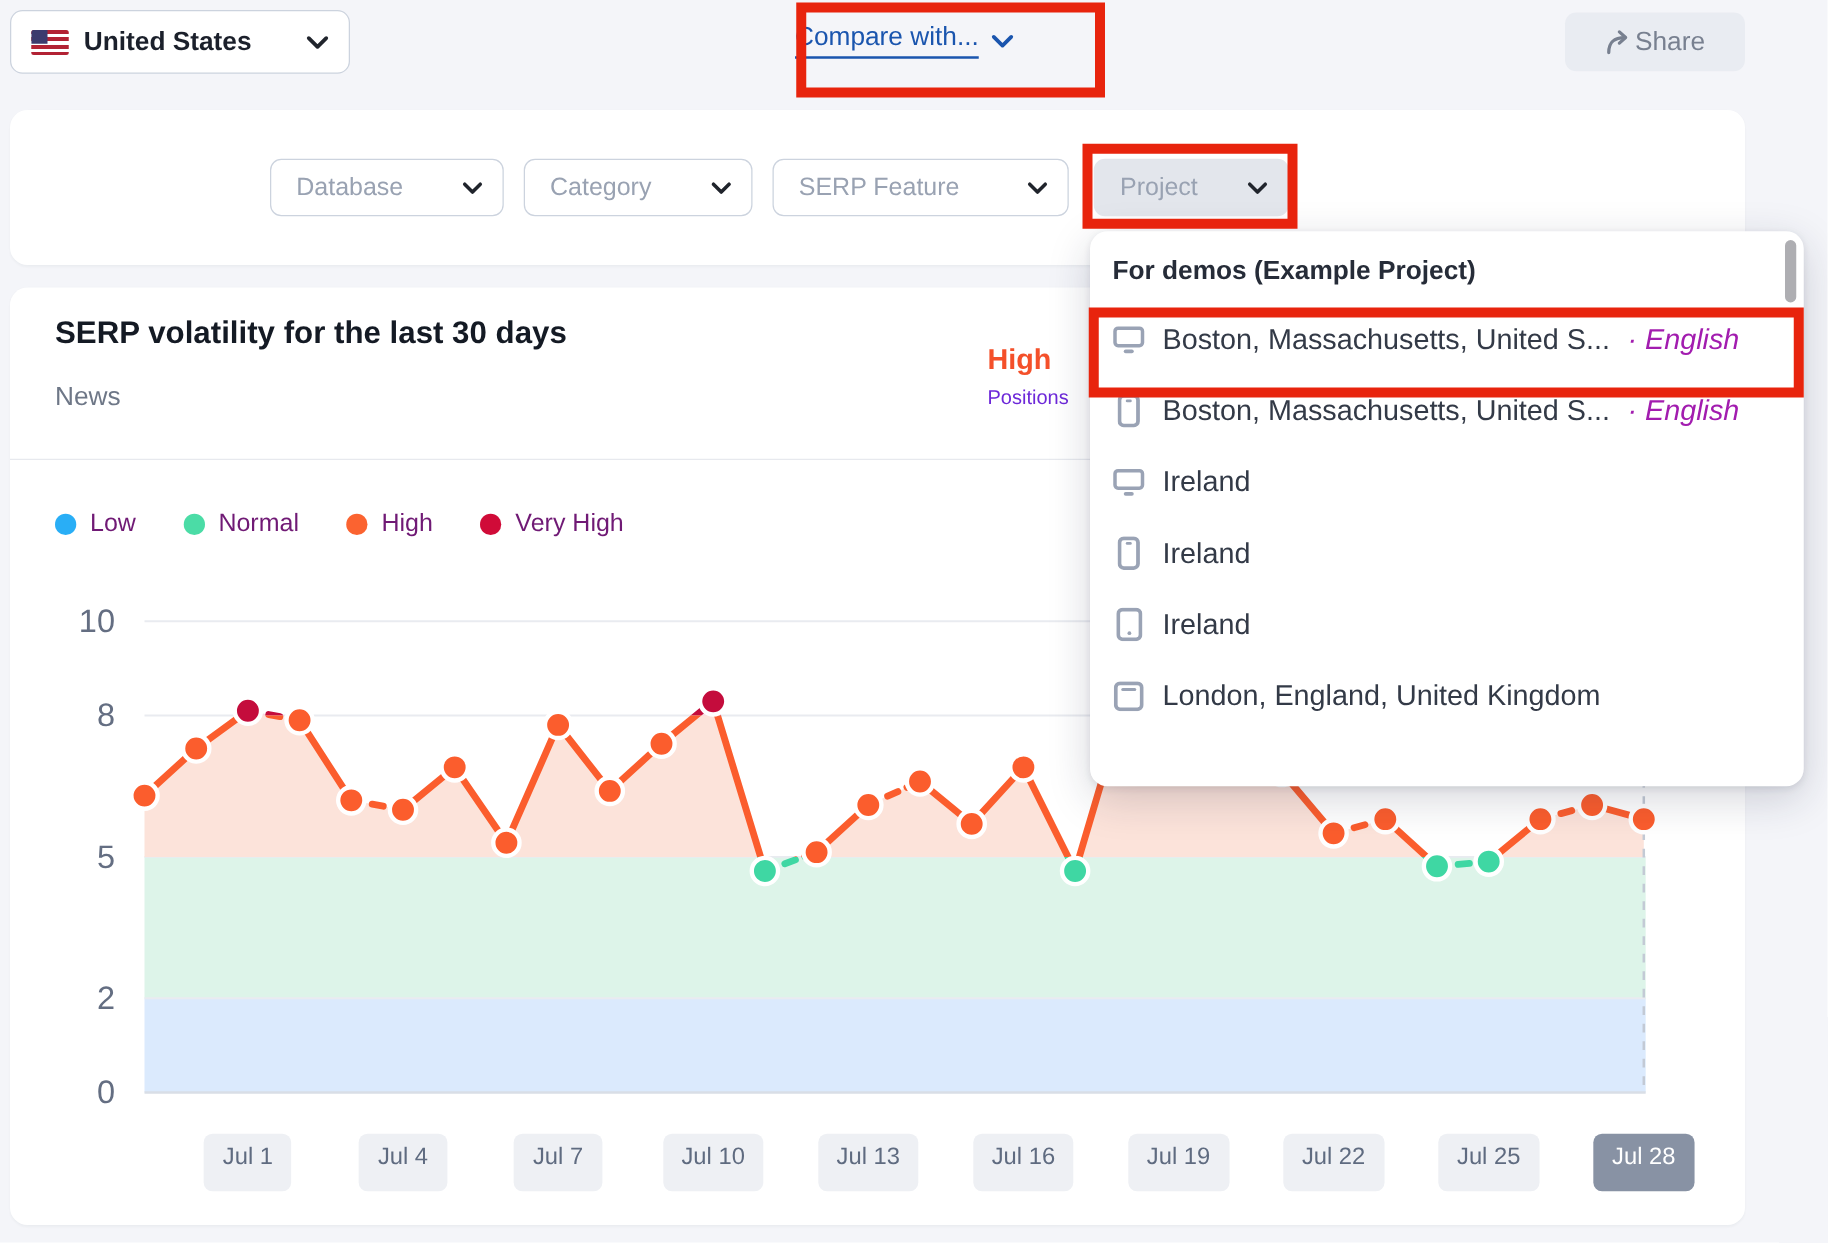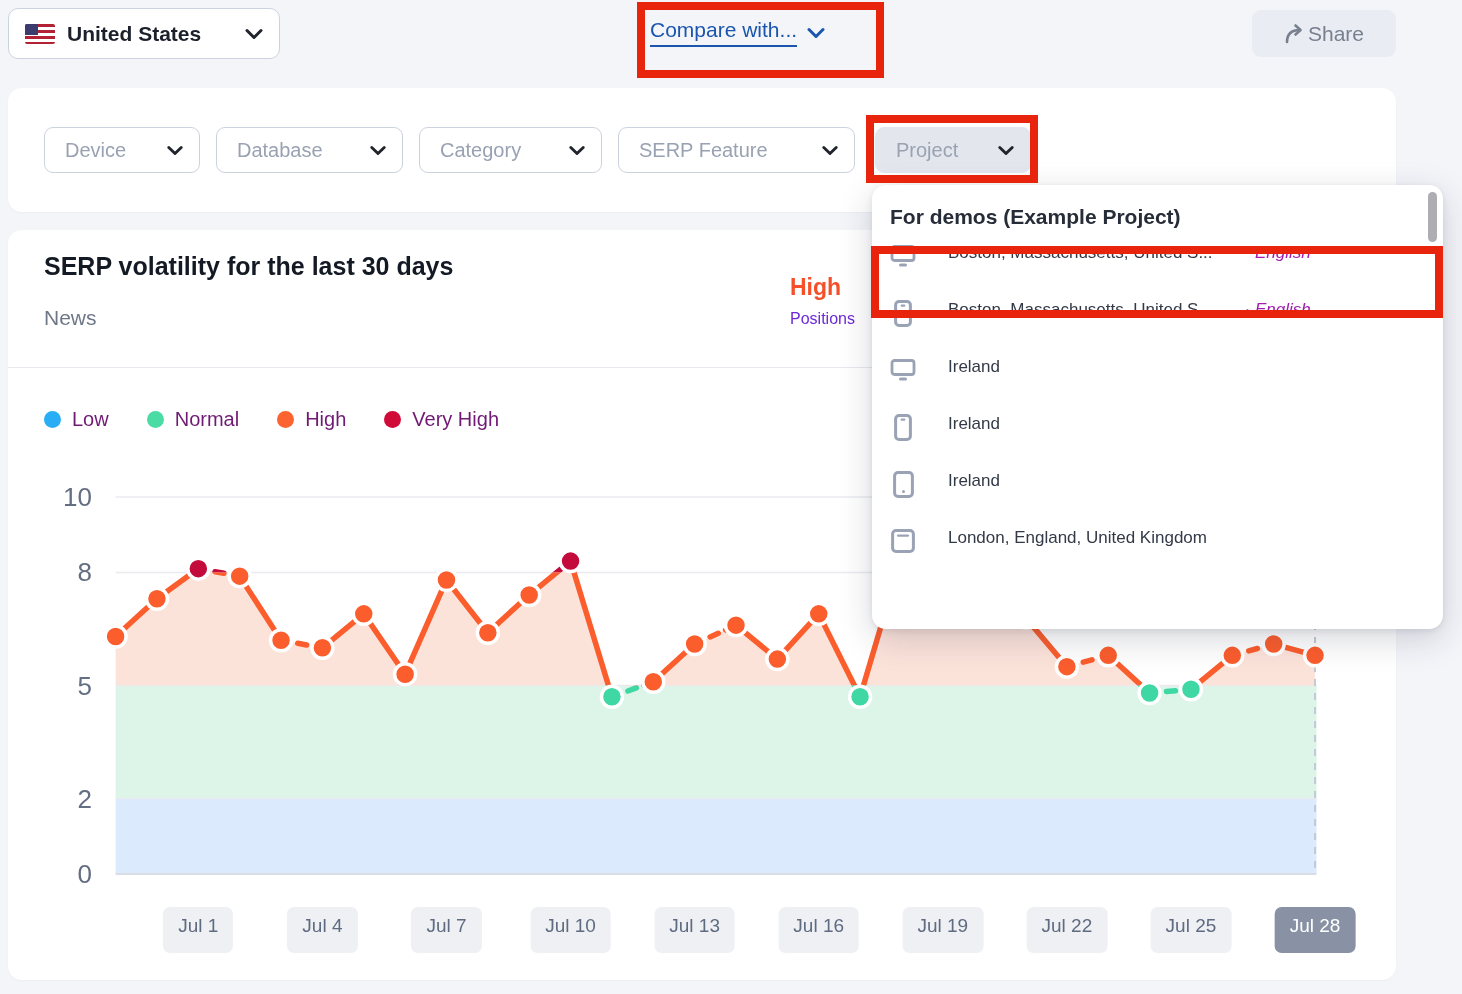--- a/index.html
+++ b/index.html
@@ -20,21 +20,21 @@
   .flag{width:30px;height:20px;border-radius:2px;position:relative;overflow:hidden;flex:none;
     background:repeating-linear-gradient(#b22234 0 3px,#fff 3px 6px);}
   .flag::after{content:"";position:absolute;left:0;top:0;width:13px;height:11px;background:#3c3b6e;}
   .country-label{font-size:21px;color:#1b202b;font-weight:600;flex:1;}
   .chev{flex:none;}
   .segmented{position:absolute;left:296px;top:8px;height:51px;display:flex;}
   .seg-btn{display:flex;align-items:center;gap:12px;padding:0 22px;box-sizing:border-box;
     font-size:21px;font-weight:600;color:#16181d;cursor:pointer;height:51px;}
   .seg-desktop{background:#d4e4fb;border:2px solid #4d8ef5;border-radius:10px 0 0 10px;z-index:2;}
   .seg-mobile{background:#fff;border:1px solid #ccd3de;border-left:none;border-radius:0 10px 10px 0;}
-  .compare-wrap{position:absolute;left:650px;top:18px;display:flex;align-items:center;gap:10px;cursor:pointer;}
+  .compare-wrap{position:absolute;left:636px;top:18px;display:flex;align-items:center;gap:10px;cursor:pointer;}
   .compare-label{font-size:21px;color:#1a55ae;border-bottom:2px solid #1a55ae;padding-bottom:3px;}
   .share-btn{position:absolute;left:1252px;top:10px;width:144px;height:47px;background:#e9ecf2;
     border-radius:9px;display:flex;align-items:center;justify-content:center;
     font-size:21px;color:#788090;cursor:pointer;}
   
   .filters-card{left:8px;top:88px;width:1388px;height:124px;}
   .pill{position:absolute;top:39px;height:46px;border:1px solid #ccd3de;border-radius:9px;
     background:#fff;display:flex;align-items:center;justify-content:space-between;
     padding:0 16px 0 20px;box-sizing:border-box;font-size:20px;color:#99a2b2;cursor:pointer;}
   .pill .chev{margin-left:14px;}
@@ -54,22 +54,22 @@
   .ylabel{position:absolute;width:50px;text-align:right;font-size:26px;color:#646e82;transform:translateY(-50%);}
   .xpill{position:absolute;transform:translateX(-50%);height:46px;line-height:38px;padding:0 15px;
     background:#eef0f4;border-radius:7px;font-size:19px;color:#5f6b80;white-space:nowrap;}
   .xpill.active{background:#8892a4;color:#fff;}
   
   .dropdown{position:absolute;left:872px;top:185px;width:571px;height:444px;background:#fff;
     border-radius:14px;box-shadow:0 10px 34px rgba(25,35,60,.18),0 2px 6px rgba(25,35,60,.10);
     z-index:50;overflow:hidden;}
   .dd-header{height:52px;display:flex;align-items:center;padding:6px 22px 0 18px;
     font-size:21px;font-weight:700;color:#262c38;}
-  .dd-item{height:57px;display:flex;align-items:flex-start;gap:32px;padding:0 22px 0 18px;
-    font-size:17px;color:#333a47;cursor:pointer;white-space:nowrap;}
+  .dd-item{height:57px;display:flex;align-items:center;gap:14px;padding:0 22px 0 18px;
+    font-size:23px;color:#333a47;cursor:pointer;white-space:nowrap;}
   .dd-item .dd-label{overflow:hidden;text-overflow:clip;}
   .dd-lang{color:#a21caf;font-style:italic;}
   .dd-icon{flex:none;width:26px;height:26px;display:flex;align-items:center;justify-content:center;}
   .dd-scrollbar{position:absolute;right:6px;top:8px;width:9px;height:50px;border-radius:5px;
     background:#aeaeb2;z-index:55;}
   
   .annotation{position:absolute;border:8px solid #e8240d;z-index:60;pointer-events:none;}
 </style>
 </head>
 <body>
@@ -94,26 +94,20 @@
   <div class="share-btn">
     <svg width="24" height="22" viewBox="0 0 24 22">
         <path d="M3 19 C3 10 8 7 16 7" fill="none" stroke="#788090" stroke-width="2.6" stroke-linecap="round"></path>
         <path d="M11.5 2.5 L16.5 7 L11.5 11.5" fill="none" stroke="#788090" stroke-width="2.6" stroke-linecap="round" stroke-linejoin="round"></path>
       </svg>
     <span>Share</span>
   </div>
 </div>
 
 <div class="card filters-card">
-  <div class="pill" style="left:36px;width:156px;">
-    <span>Device</span>
-    <svg class="chev" width="16" height="11" viewBox="0 0 18 12">
-        <path d="M2 2.5 L9 9.5 L16 2.5" fill="none" stroke="#20242c" stroke-width="3.2" stroke-linecap="round" stroke-linejoin="round"></path>
-      </svg>
-  </div>
   <div class="pill" style="left:208px;width:187px;">
     <span>Database</span>
     <svg class="chev" width="16" height="11" viewBox="0 0 18 12">
         <path d="M2 2.5 L9 9.5 L16 2.5" fill="none" stroke="#20242c" stroke-width="3.2" stroke-linecap="round" stroke-linejoin="round"></path>
       </svg>
   </div>
   <div class="pill" style="left:411px;width:183px;">
     <span>Category</span>
     <svg class="chev" width="16" height="11" viewBox="0 0 18 12">
         <path d="M2 2.5 L9 9.5 L16 2.5" fill="none" stroke="#20242c" stroke-width="3.2" stroke-linecap="round" stroke-linejoin="round"></path>

